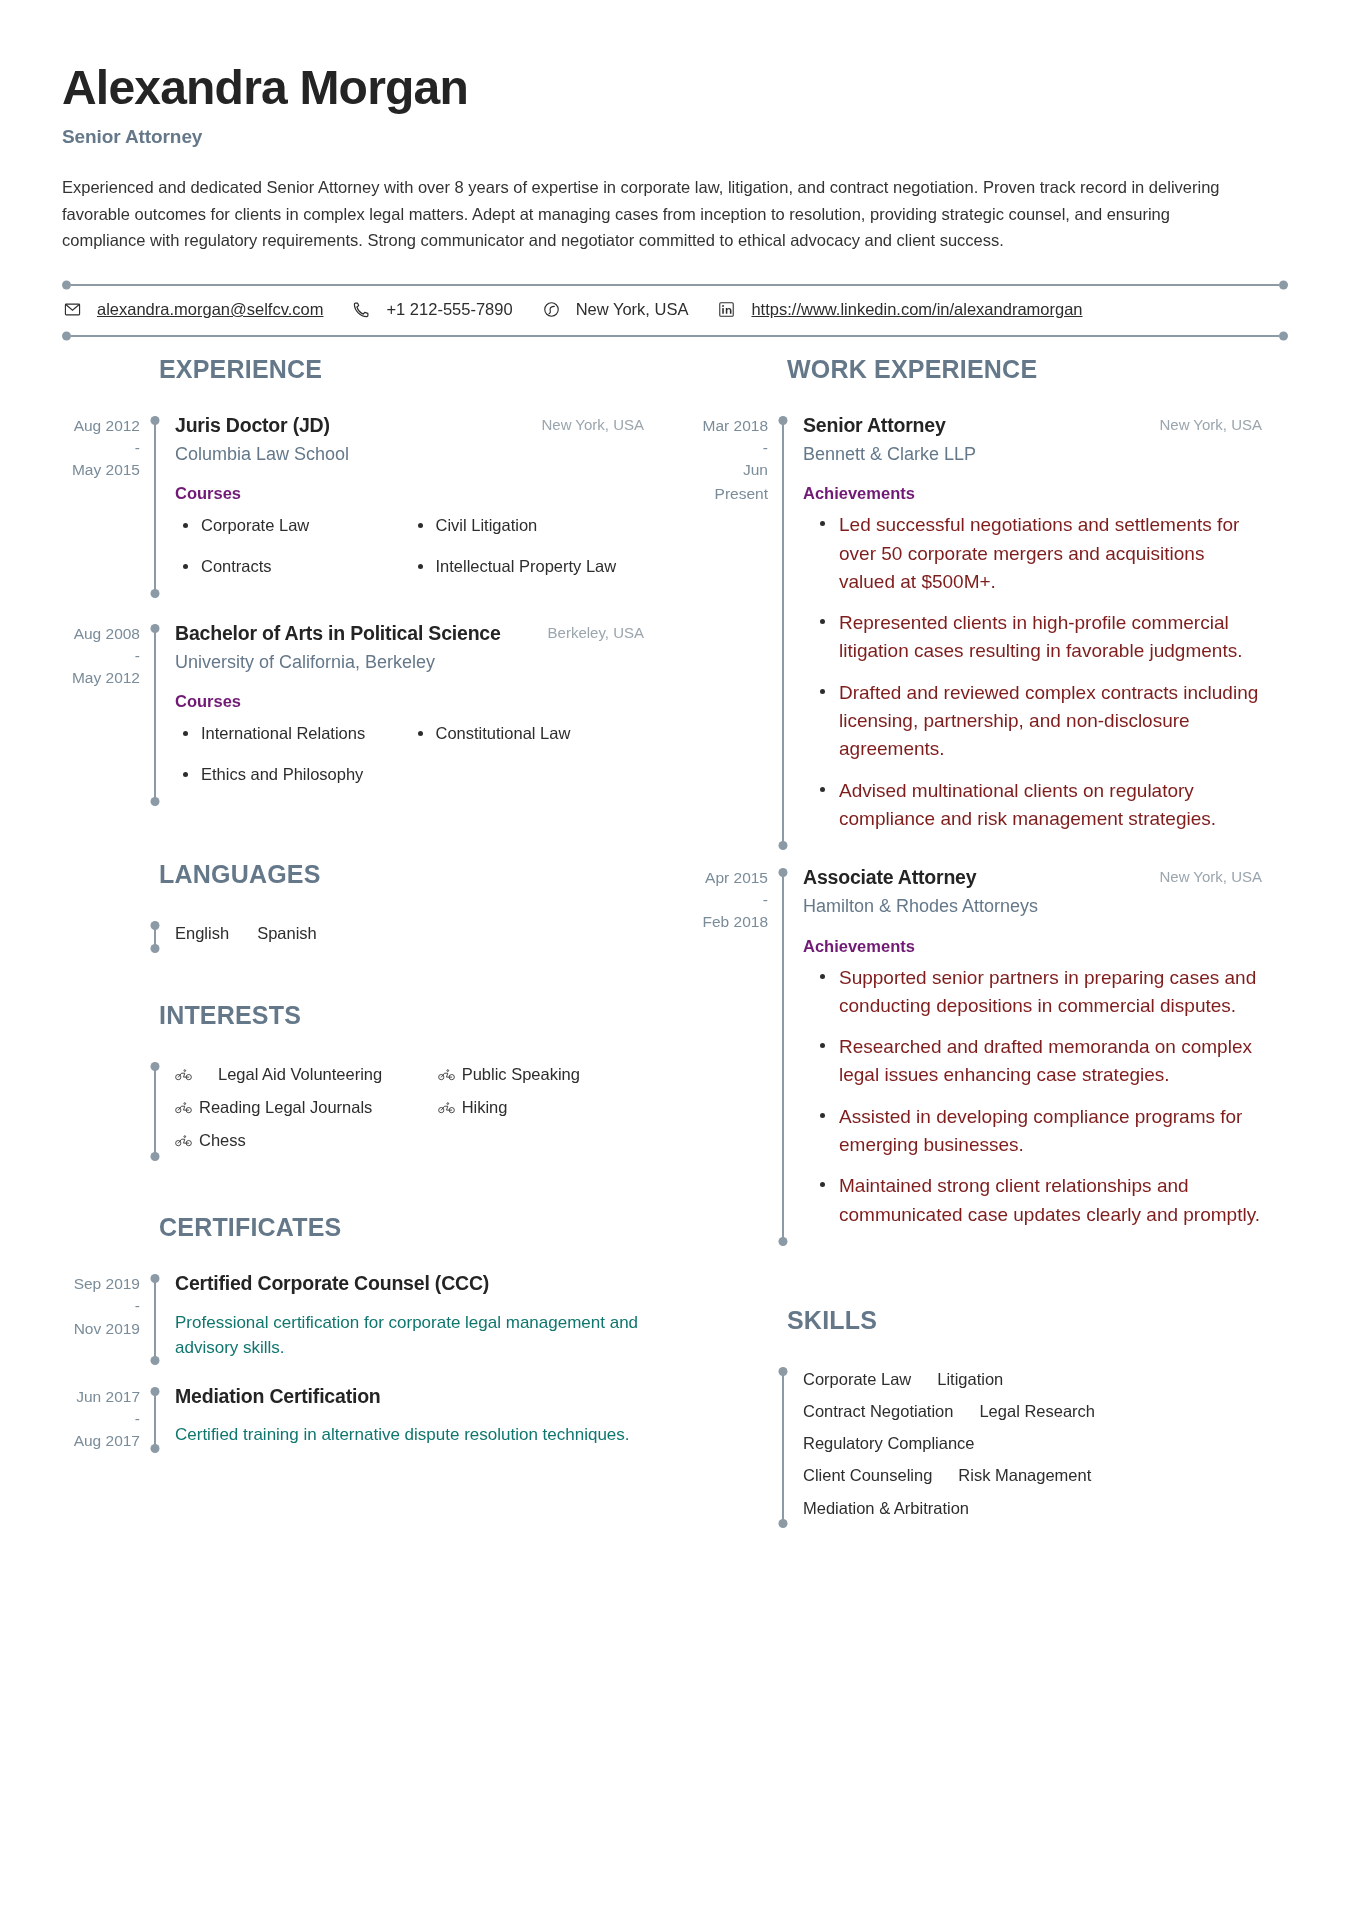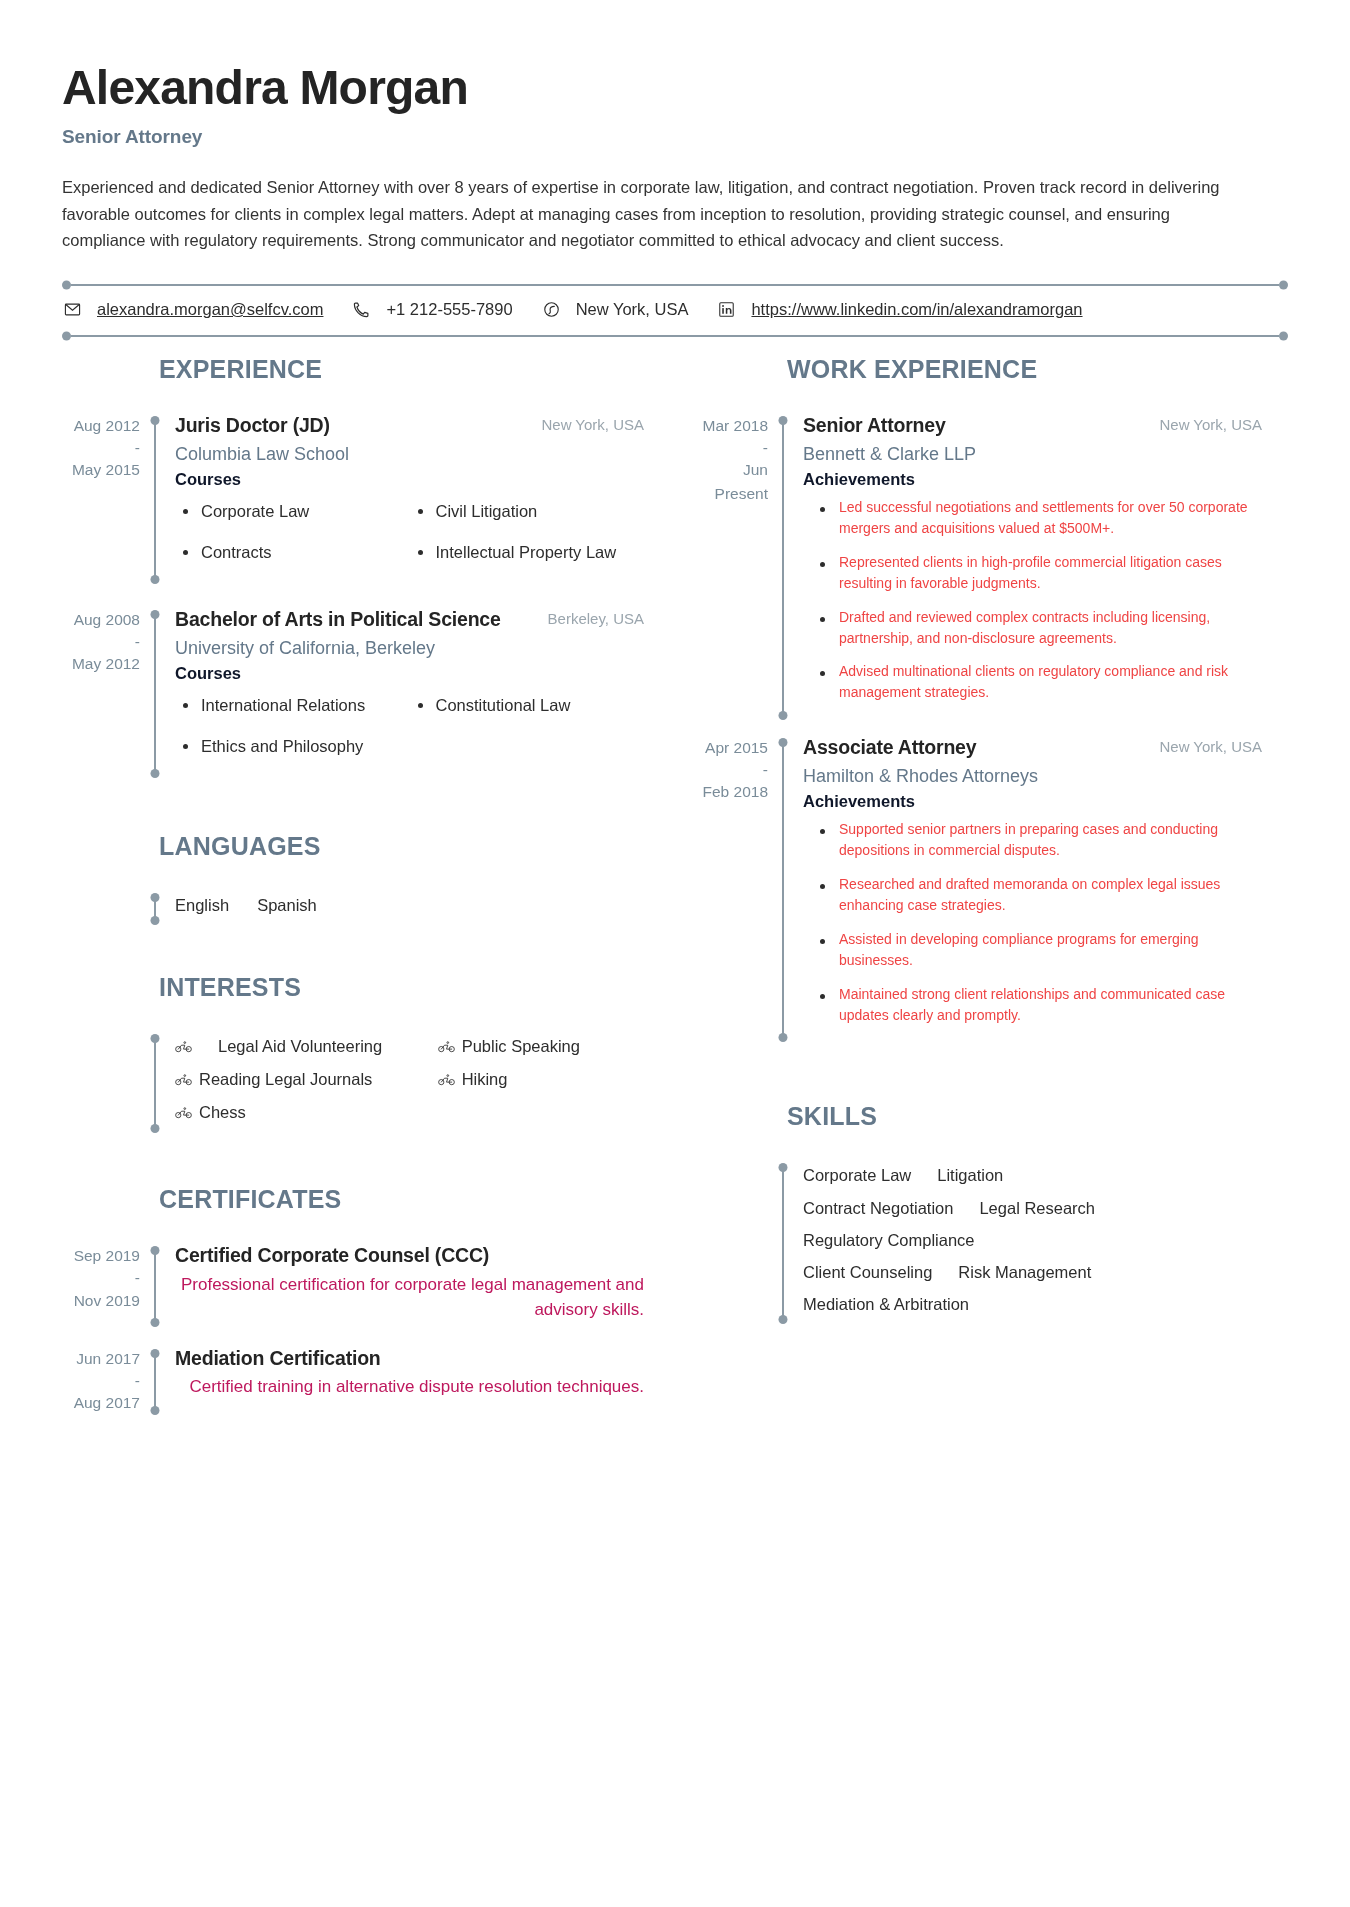--- a/index.html
+++ b/index.html
@@ -82,40 +82,40 @@
   .tl-dot-bot { bottom: 0px; }
   .body { flex: 1; min-width: 0; padding-bottom: 4px; }
 
   .ehead { display: flex; align-items: flex-start; gap: 10px; }
   .etitle {
     font-size: 19.5px; font-weight: 700; color: #242424;
     line-height: 1.34; flex: 1; letter-spacing: -0.2px;
   }
   .eloc { font-size: 15px; color: #9aa5ad; white-space: nowrap; padding-top: 4px; }
   .esub { font-size: 18px; color: #64788a; margin-top: 4px; line-height: 1.4; }
-  .elabel { font-size: 16.5px; font-weight: 700; color: #0f172a; margin-top: 3px; }
-  .edesc { font-size: 17px; color: #be185d; line-height: 1.52; margin-top: 3px; text-align: right; }
+  .elabel { font-size: 16.5px; font-weight: 700; color: #701a75; margin-top: 17px; }
+  .edesc { font-size: 17px; color: #0f766e; line-height: 1.52; margin-top: 13px; }
 
   
   .courses { display: flex; margin-top: 10px; }
   .courses .ccol { width: 50%; }
   .cbullet {
     position: relative; padding-left: 26px; font-size: 16.5px;
     line-height: 1.48; color: #2d2d2d; margin-bottom: 16px;
   }
   .cbullet::before {
     content: ""; position: absolute; left: 8px; top: 10px;
     width: 5px; height: 5px; border-radius: 50%; background: #2d2d2d;
   }
 
   
   .achv { margin-top: 8px; padding-left: 6px; }
   .abullet {
-    position: relative; padding-left: 30px; font-size: 14px;
-    line-height: 1.49; color: #ef4444; margin-bottom: 13px;
+    position: relative; padding-left: 30px; font-size: 19px;
+    line-height: 1.49; color: #7f1d1d; margin-bottom: 13px;
   }
   .abullet::before {
     content: ""; position: absolute; left: 11px; top: 10px;
     width: 5px; height: 5px; border-radius: 50%; background: #2d2d2d;
   }
   .tag { font-size: 16.5px; color: #2d2d2d; line-height: 1.95; }
   .lang-row { display: flex; gap: 28px; }
   .interests-grid { display: flex; flex-wrap: wrap; width: 100%; }
   .int-item {
     display: flex; align-items: center; gap: 7px;

